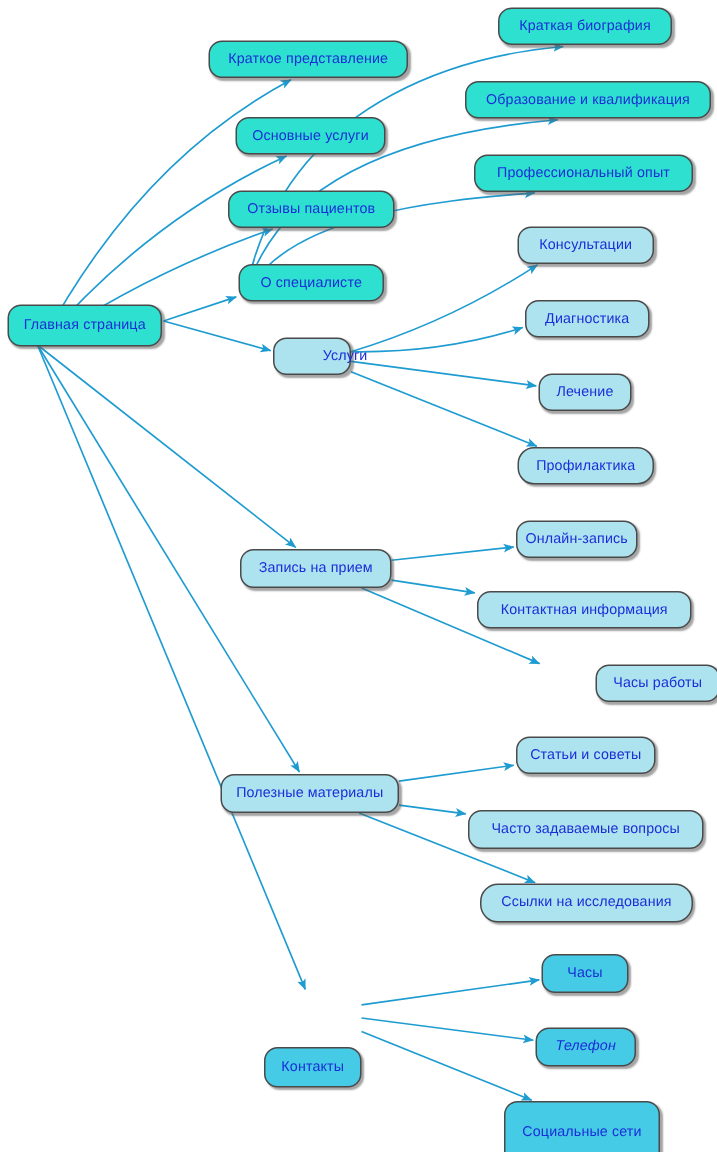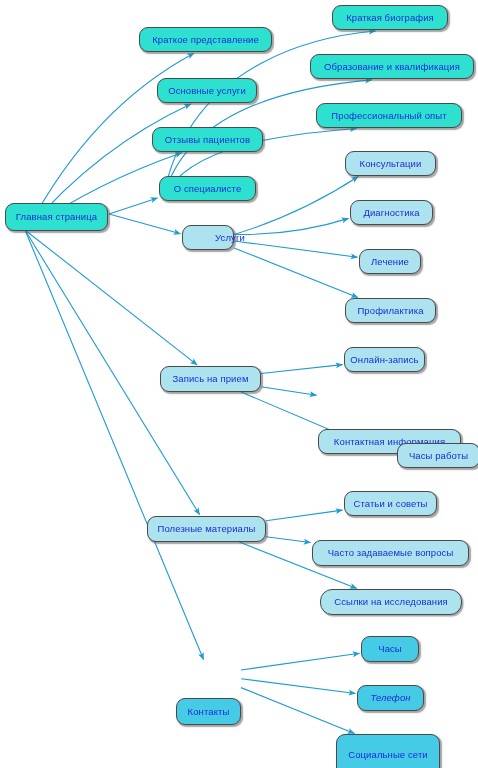--- a/index.html
+++ b/index.html
@@ -94,24 +94,24 @@
       <div class="node turquoise" style="left: 157px; top: 78px; width: 100px; height: 25px;">Основные услуги</div>
       <div class="node turquoise" style="left: 152px; top: 127px; width: 111px; height: 25px;">Отзывы пациентов</div>
       <div class="node turquoise" style="left: 159px; top: 176px; width: 97px; height: 25px;">О специалисте</div>
       <div class="node turquoise" style="left: 332px; top: 5px; width: 116px; height: 25px;">Краткая биография</div>
       <div class="node turquoise" style="left: 310px; top: 54px; width: 164px; height: 25px;">Образование и квалификация</div>
       <div class="node turquoise" style="left: 316px; top: 103px; width: 146px; height: 25px;">Профессиональный опыт</div>
       <div class="node lightblue" style="left: 182px; top: 225px; width: 52px; height: 25px; padding-left: 44px;">Услуги</div>
       <div class="node lightblue" style="left: 345px; top: 151px; width: 91px; height: 25px;">Консультации</div>
       <div class="node lightblue" style="left: 350px; top: 200px; width: 83px; height: 25px;">Диагностика</div>
       <div class="node lightblue" style="left: 359px; top: 249px; width: 62px; height: 25px;">Лечение</div>
-      <div class="node lightblue" style="left: 345px; top: 298px; width: 91px; height: 25px;">Профилактика</div>
+      <div class="node lightblue" style="left: 345px; top: 298px; width: 91px; height: 25px; border-radius: 11px;">Профилактика</div>
       <div class="node lightblue" style="left: 160px; top: 366px; width: 101px; height: 26px;">Запись на прием</div>
       <div class="node lightblue" style="left: 344px; top: 347px; width: 81px; height: 25px;">Онлайн-запись</div>
-      <div class="node lightblue" style="left: 318px; top: 394px; width: 143px; height: 25px; margin-top: 35px;">Контактная информация</div>
+      <div class="node lightblue" style="left: 318px; top: 394px; width: 143px; height: 25px;">Контактная информация</div>
       <div class="node lightblue" style="left: 349px; top: 443px; width: 83px; height: 25px; margin-left: 48px;">Часы работы</div>
       <div class="node lightblue" style="left: 147px; top: 516px; width: 119px; height: 26px;">Полезные материалы</div>
       <div class="node lightblue" style="left: 344px; top: 491px; width: 93px; height: 25px;">Статьи и советы</div>
       <div class="node lightblue" style="left: 312px; top: 540px; width: 157px; height: 26px;">Часто задаваемые вопросы</div>
       <div class="node lightblue" style="left: 320px; top: 589px; width: 142px; height: 26px; border-radius: 12px;">Ссылки на исследования</div>
       <div class="node cyan" style="left: 176px; top: 698px; width: 65px; height: 27px;">Контакты</div>
       <div class="node cyan" style="left: 361px; top: 636px; width: 58px; height: 26px;">Часы</div>
       <div class="node cyan" style="left: 357px; top: 685px; width: 67px; height: 26px; font-style: italic;">Телефон</div>
       <div class="node cyan" style="left: 336px; top: 734px; width: 104px; height: 42px;">Социальные сети</div>
     </div>

